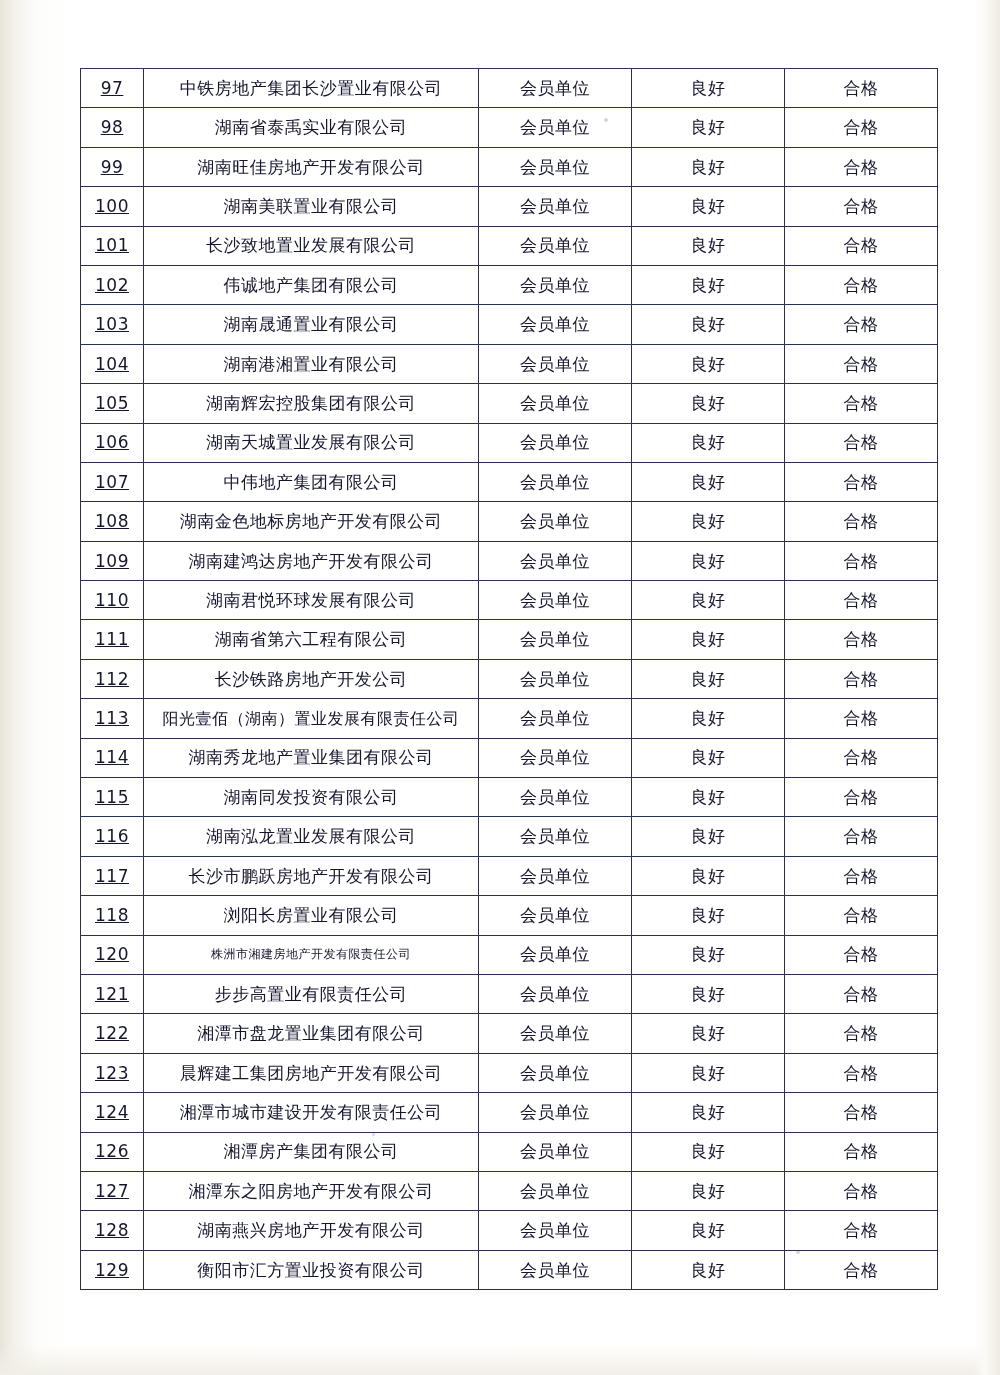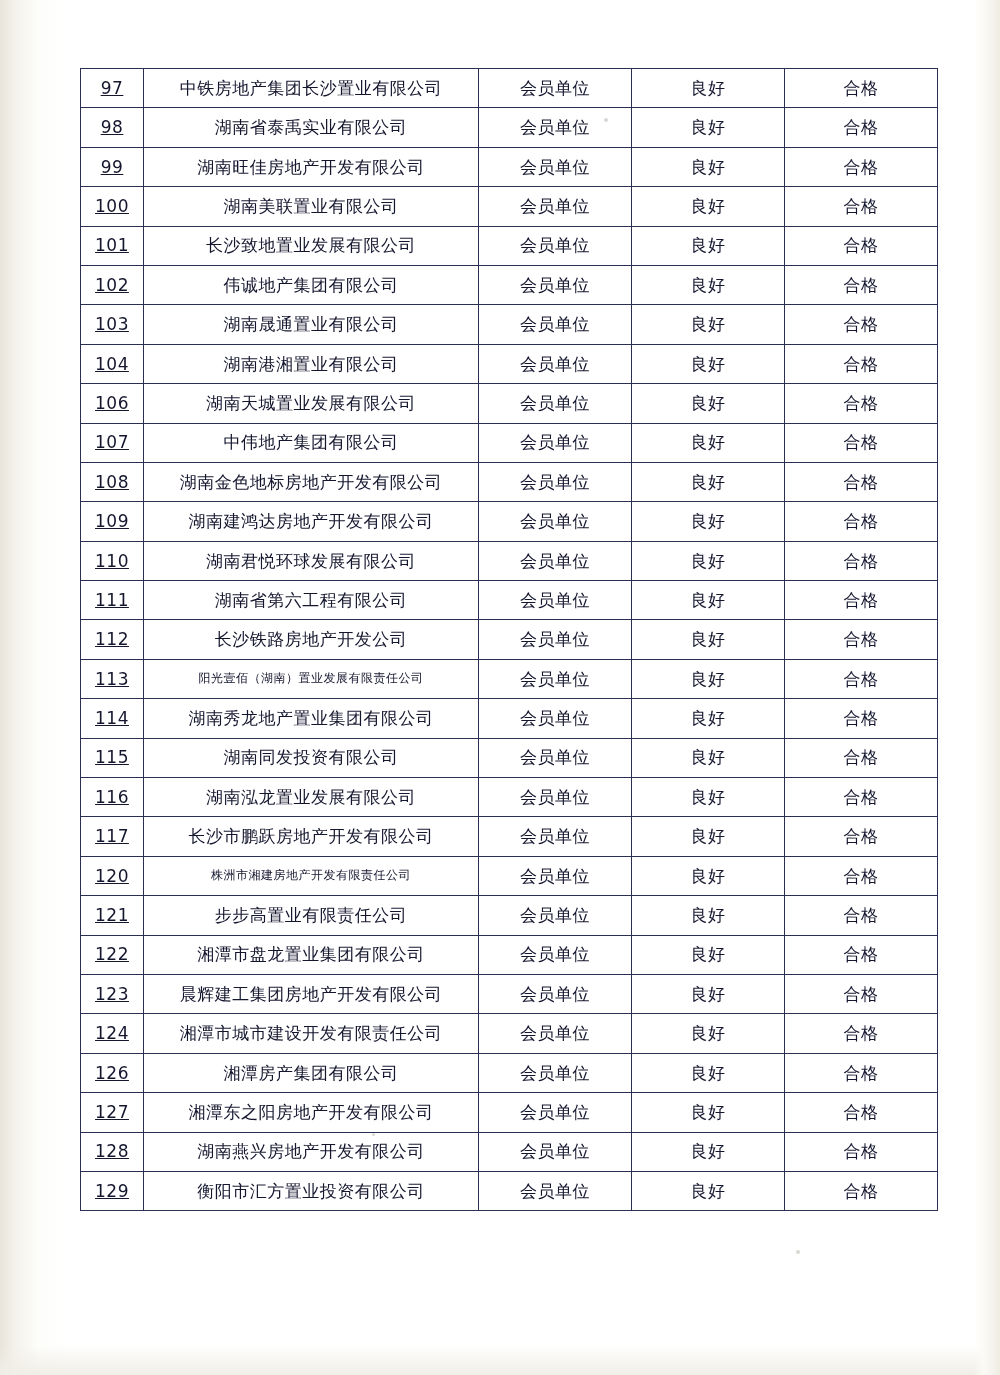--- a/index.html
+++ b/index.html
@@ -141,20 +141,27 @@
           <td class="col-result">合格</td>
         </tr>
         <tr>
           <td class="col-index">104</td>
           <td class="col-name">湖南港湘置业有限公司</td>
           <td class="col-type">会员单位</td>
           <td class="col-rate">良好</td>
           <td class="col-result">合格</td>
         </tr>
         <tr>
+          <td class="col-index">105</td>
+          <td class="col-name">湖南辉宏控股集团有限公司</td>
+          <td class="col-type">会员单位</td>
+          <td class="col-rate">良好</td>
+          <td class="col-result">合格</td>
+        </tr>
+        <tr>
           <td class="col-index">106</td>
           <td class="col-name">湖南天城置业发展有限公司</td>
           <td class="col-type">会员单位</td>
           <td class="col-rate">良好</td>
           <td class="col-result">合格</td>
         </tr>
         <tr>
           <td class="col-index">107</td>
           <td class="col-name">中伟地产集团有限公司</td>
           <td class="col-type">会员单位</td>
@@ -191,21 +198,21 @@
         </tr>
         <tr>
           <td class="col-index">112</td>
           <td class="col-name">长沙铁路房地产开发公司</td>
           <td class="col-type">会员单位</td>
           <td class="col-rate">良好</td>
           <td class="col-result">合格</td>
         </tr>
         <tr>
           <td class="col-index">113</td>
-          <td class="col-name" style="font-size: 12px;">阳光壹佰（湖南）置业发展有限责任公司</td>
+          <td class="col-name" style="font-size: 16px;">阳光壹佰（湖南）置业发展有限责任公司</td>
           <td class="col-type">会员单位</td>
           <td class="col-rate">良好</td>
           <td class="col-result">合格</td>
         </tr>
         <tr>
           <td class="col-index">114</td>
           <td class="col-name">湖南秀龙地产置业集团有限公司</td>
           <td class="col-type">会员单位</td>
           <td class="col-rate">良好</td>
           <td class="col-result">合格</td>
@@ -220,20 +227,27 @@
         <tr>
           <td class="col-index">116</td>
           <td class="col-name">湖南泓龙置业发展有限公司</td>
           <td class="col-type">会员单位</td>
           <td class="col-rate">良好</td>
           <td class="col-result">合格</td>
         </tr>
         <tr>
           <td class="col-index">117</td>
           <td class="col-name">长沙市鹏跃房地产开发有限公司</td>
+          <td class="col-type">会员单位</td>
+          <td class="col-rate">良好</td>
+          <td class="col-result">合格</td>
+        </tr>
+        <tr>
+          <td class="col-index">118</td>
+          <td class="col-name">浏阳长房置业有限公司</td>
           <td class="col-type">会员单位</td>
           <td class="col-rate">良好</td>
           <td class="col-result">合格</td>
         </tr>
         <tr>
           <td class="col-index">120</td>
           <td class="col-name" style="font-size: 12px; margin-top: 15px;">株洲市湘建房地产开发有限责任公司</td>
           <td class="col-type">会员单位</td>
           <td class="col-rate">良好</td>
           <td class="col-result">合格</td>

